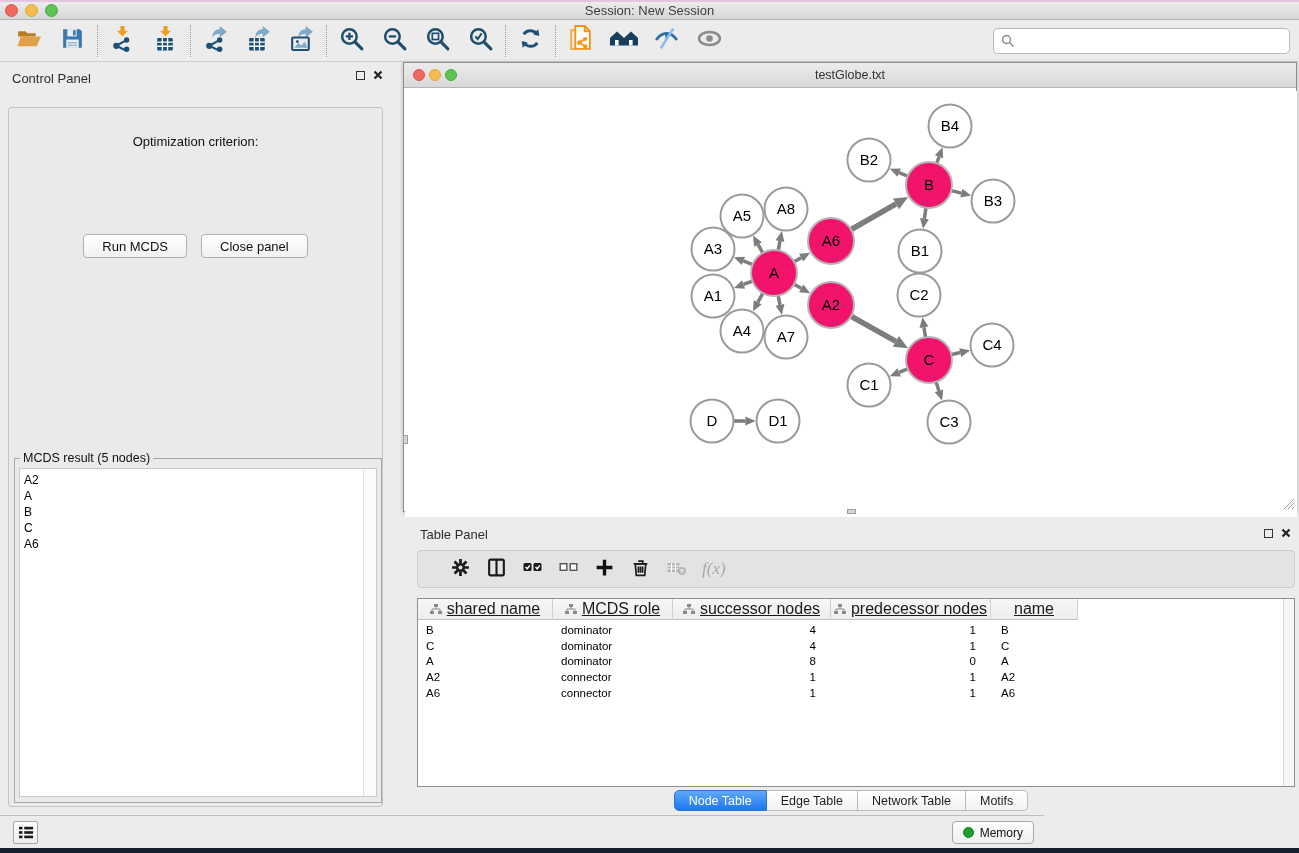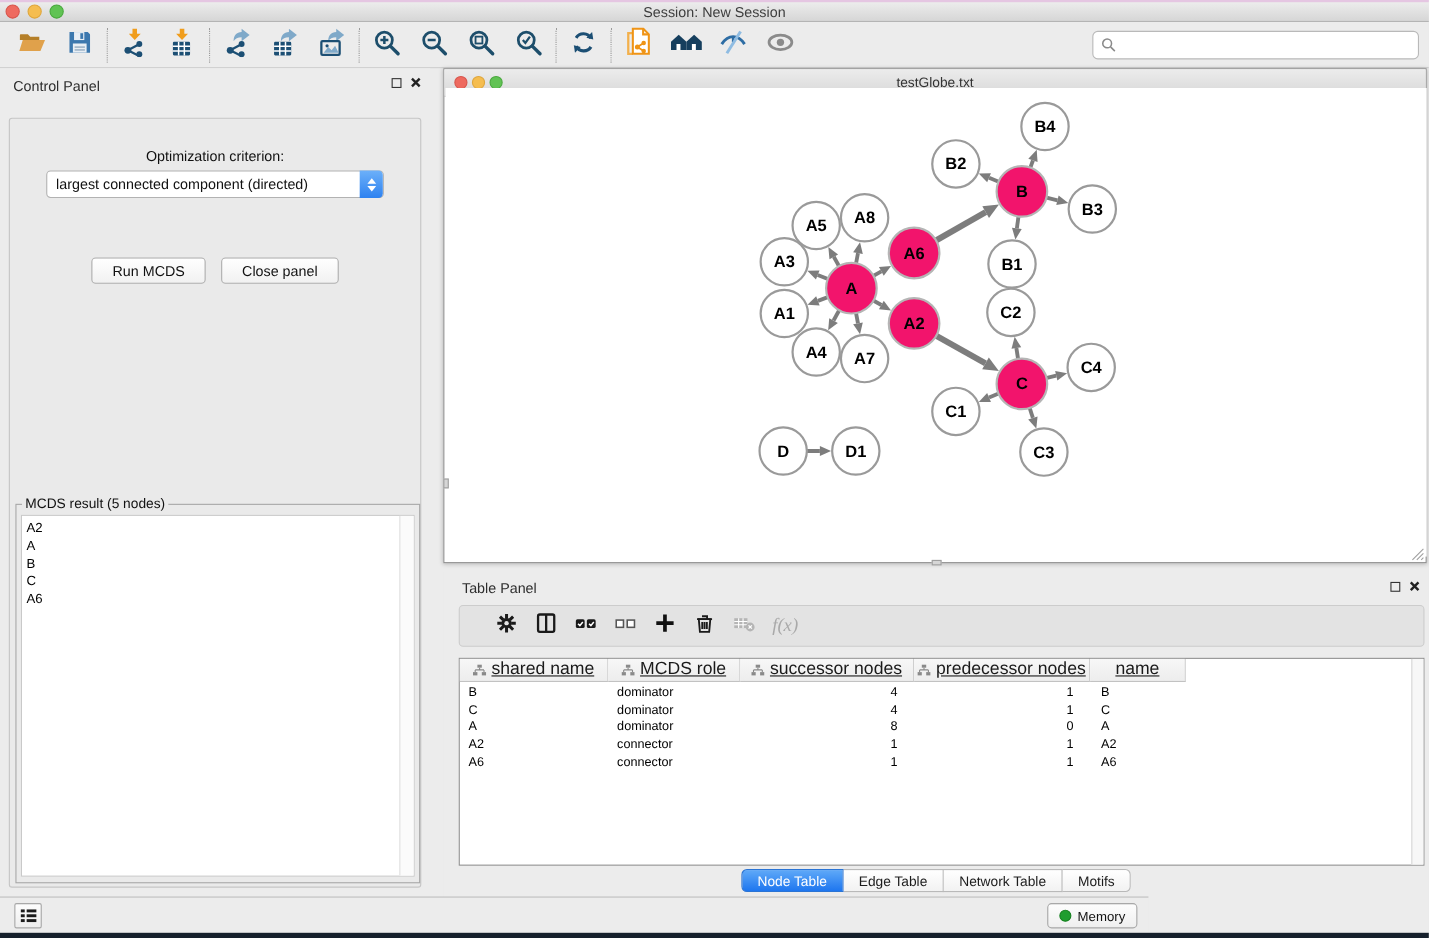--- a/index.html
+++ b/index.html
@@ -57,21 +57,21 @@
   .gb-track { position:absolute; right:0; top:0; bottom:0; width:13px; background:#fbfbfb; border-left:1px solid #e0e0e0; }
   .gb-item { font-size:12px; color:#000; line-height:16px; padding-left:4px; }
 
   
   .net-window { position:absolute; left:403px; top:62px; width:894px; height:450px;
     border:1px solid #8e8e8e; background:#fff; box-shadow:0 1px 4px rgba(0,0,0,.25); }
   .net-titlebar { position:absolute; left:0; top:0; width:100%; height:25px;
     background:linear-gradient(#ececec,#d8d8d8); border-bottom:1px solid #b5b5b5; }
   .net-titlebar .tl { width:12px; height:12px; top:6px; }
   .net-titlebar .title { position:absolute; width:100%; top:5px; text-align:center; font-size:12.5px; color:#333; }
-  .net-body { position:absolute; left:1px; top:17px; width:892px; height:426px; background:#fff;font-weight:bold; }
+  .net-body { position:absolute; left:1px; top:28px; width:892px; height:426px; background:#fff; }
   .grip { position:absolute; right:1px; bottom:1px; }
   .handle { position:absolute; background:#d6d6d6; border:1px solid #9f9f9f; }
   .handle.left { left:-1px; top:372px; width:5px; height:9px; }
   .handle.bottom { left:443px; bottom:-3px; width:9px; height:5px; }
 
   
   .table-panel { position:absolute; left:403px; top:520px; width:896px; height:295px; background:#ececec; }
   .tp-header { position:absolute; left:17px; top:7px; font-size:13px; color:#2d2d2d; }
   .tp-toolbar { position:absolute; left:14px; top:30px; width:878px; height:38px; background:#e3e3e3;
     border:1px solid #cccccc; border-radius:4px; display:flex; align-items:center; gap:15px; padding-left:32px; }
@@ -277,27 +277,20 @@
 <div class="control-panel">
   <div class="cp-header">Control Panel</div>
   <div class="panel-icons">
     <span class="float-ic"></span>
     <svg width="10" height="10" viewBox="0 0 10 10">
       <path d="M1.5 1.5l7 7M8.5 1.5l-7 7" stroke="#222" stroke-width="2.2"></path>
     </svg>
   </div>
   <div class="cp-card"></div>
   <div class="opt-label">Optimization criterion:</div>
-  <div class="dropdown">
-    <span>largest connected component (directed)</span>
-    <span class="dd-step">
-        <span class="up"></span>
-        <span class="dn"></span>
-      </span>
-  </div>
   <div class="btn-row">
     <div class="pbtn">Run MCDS</div>
     <div class="pbtn">Close panel</div>
   </div>
   <div class="groupbox">
     <span class="gb-legend">MCDS result (5 nodes)</span>
     <div class="gb-list">
       <div id="result-items" style="padding-top:3px;">
           <div class="gb-item">A2</div>
           <div class="gb-item">A</div>

